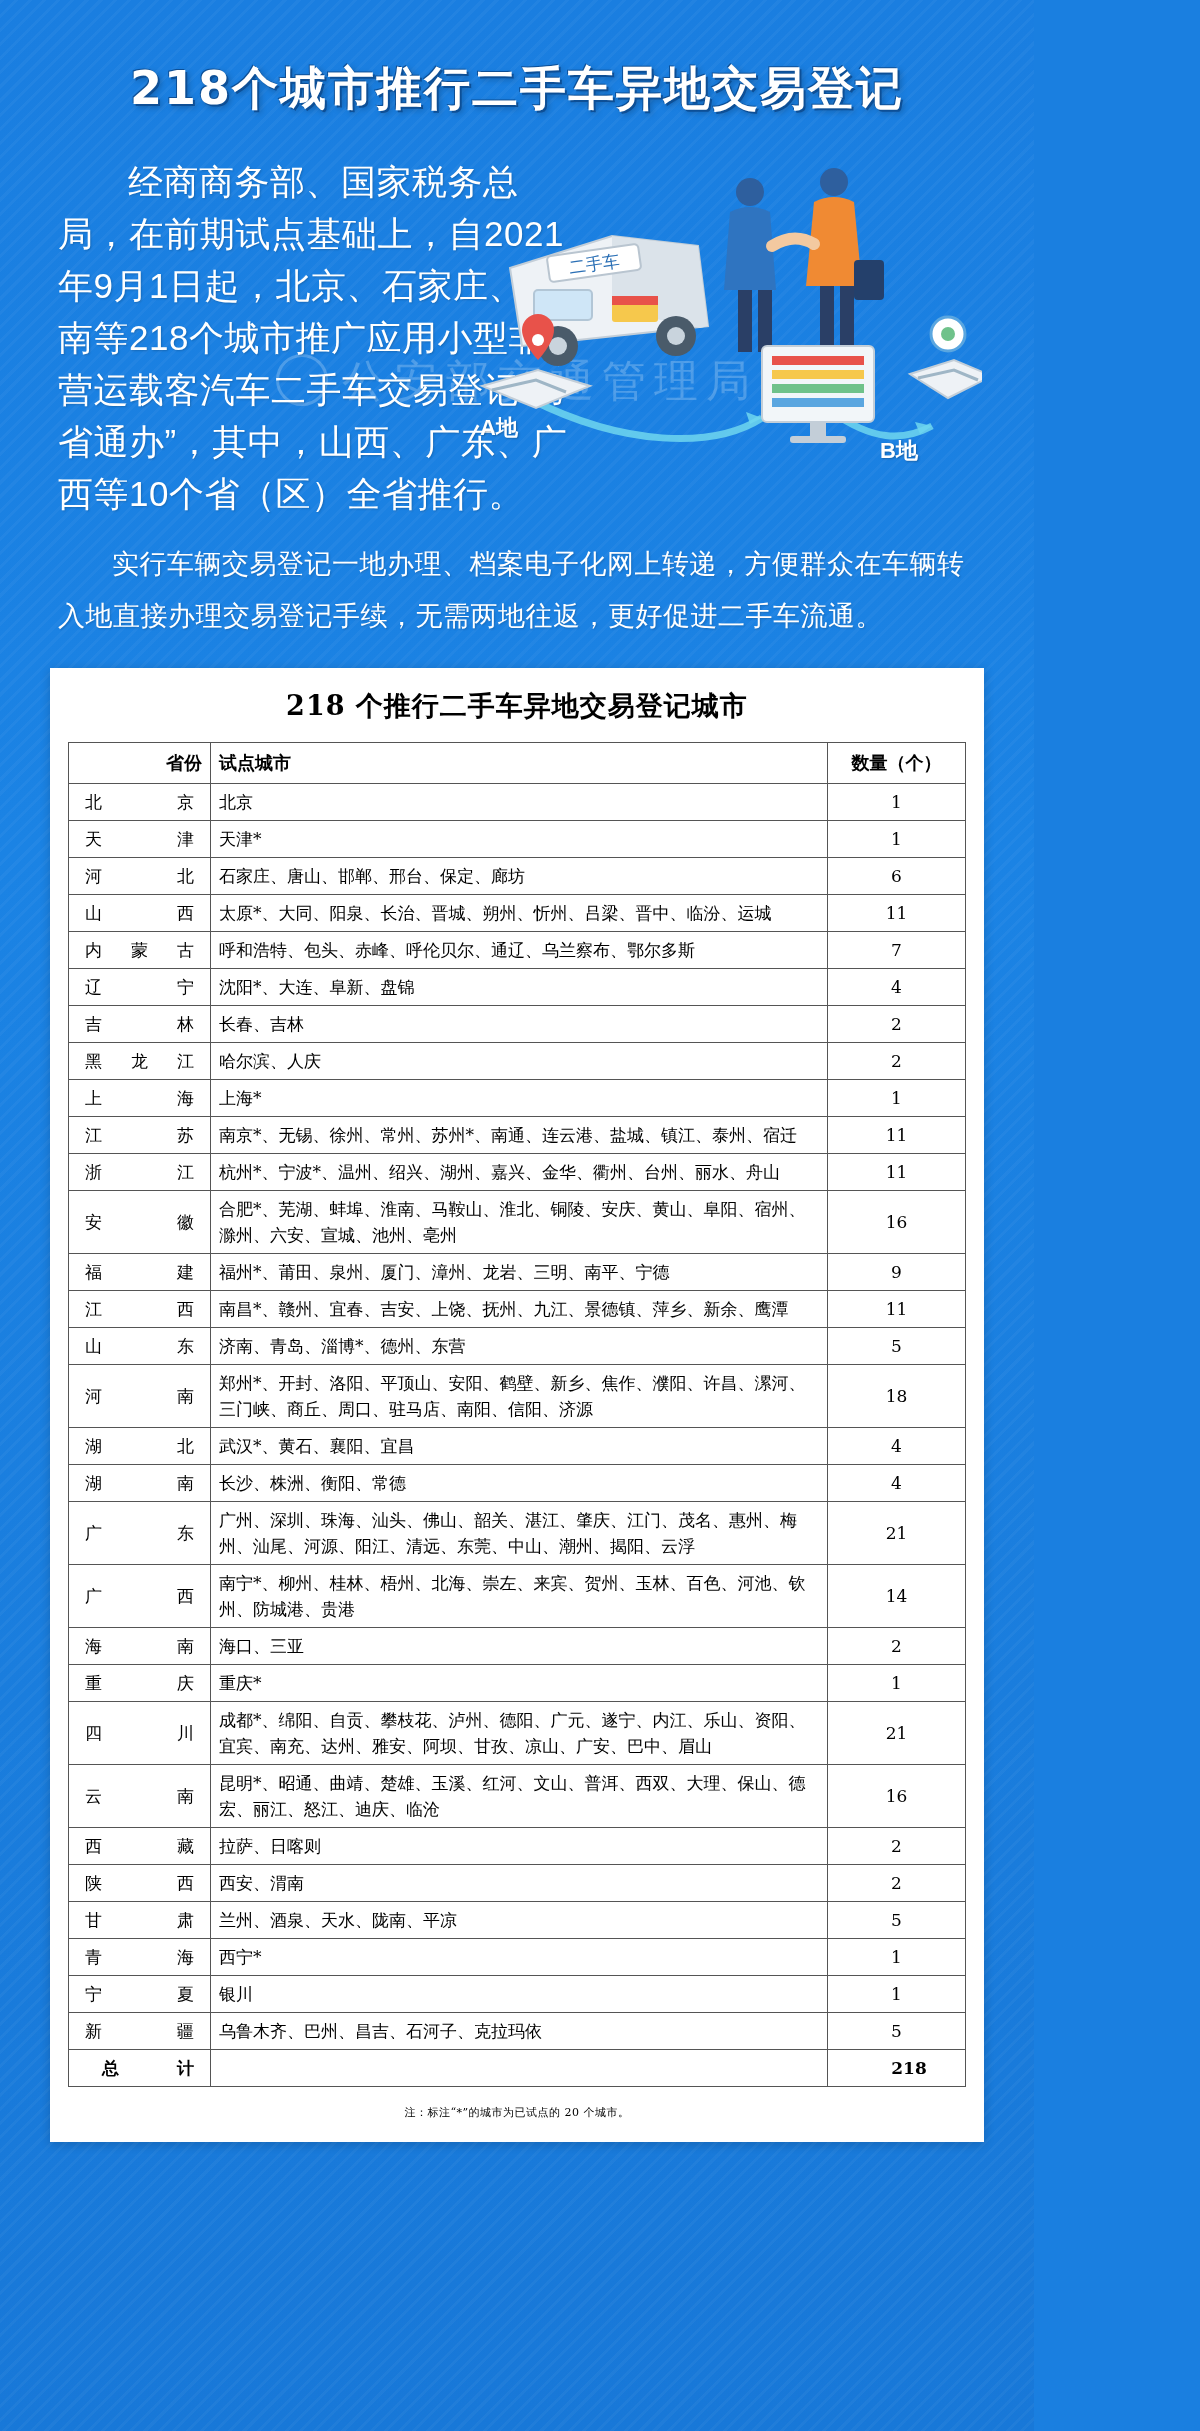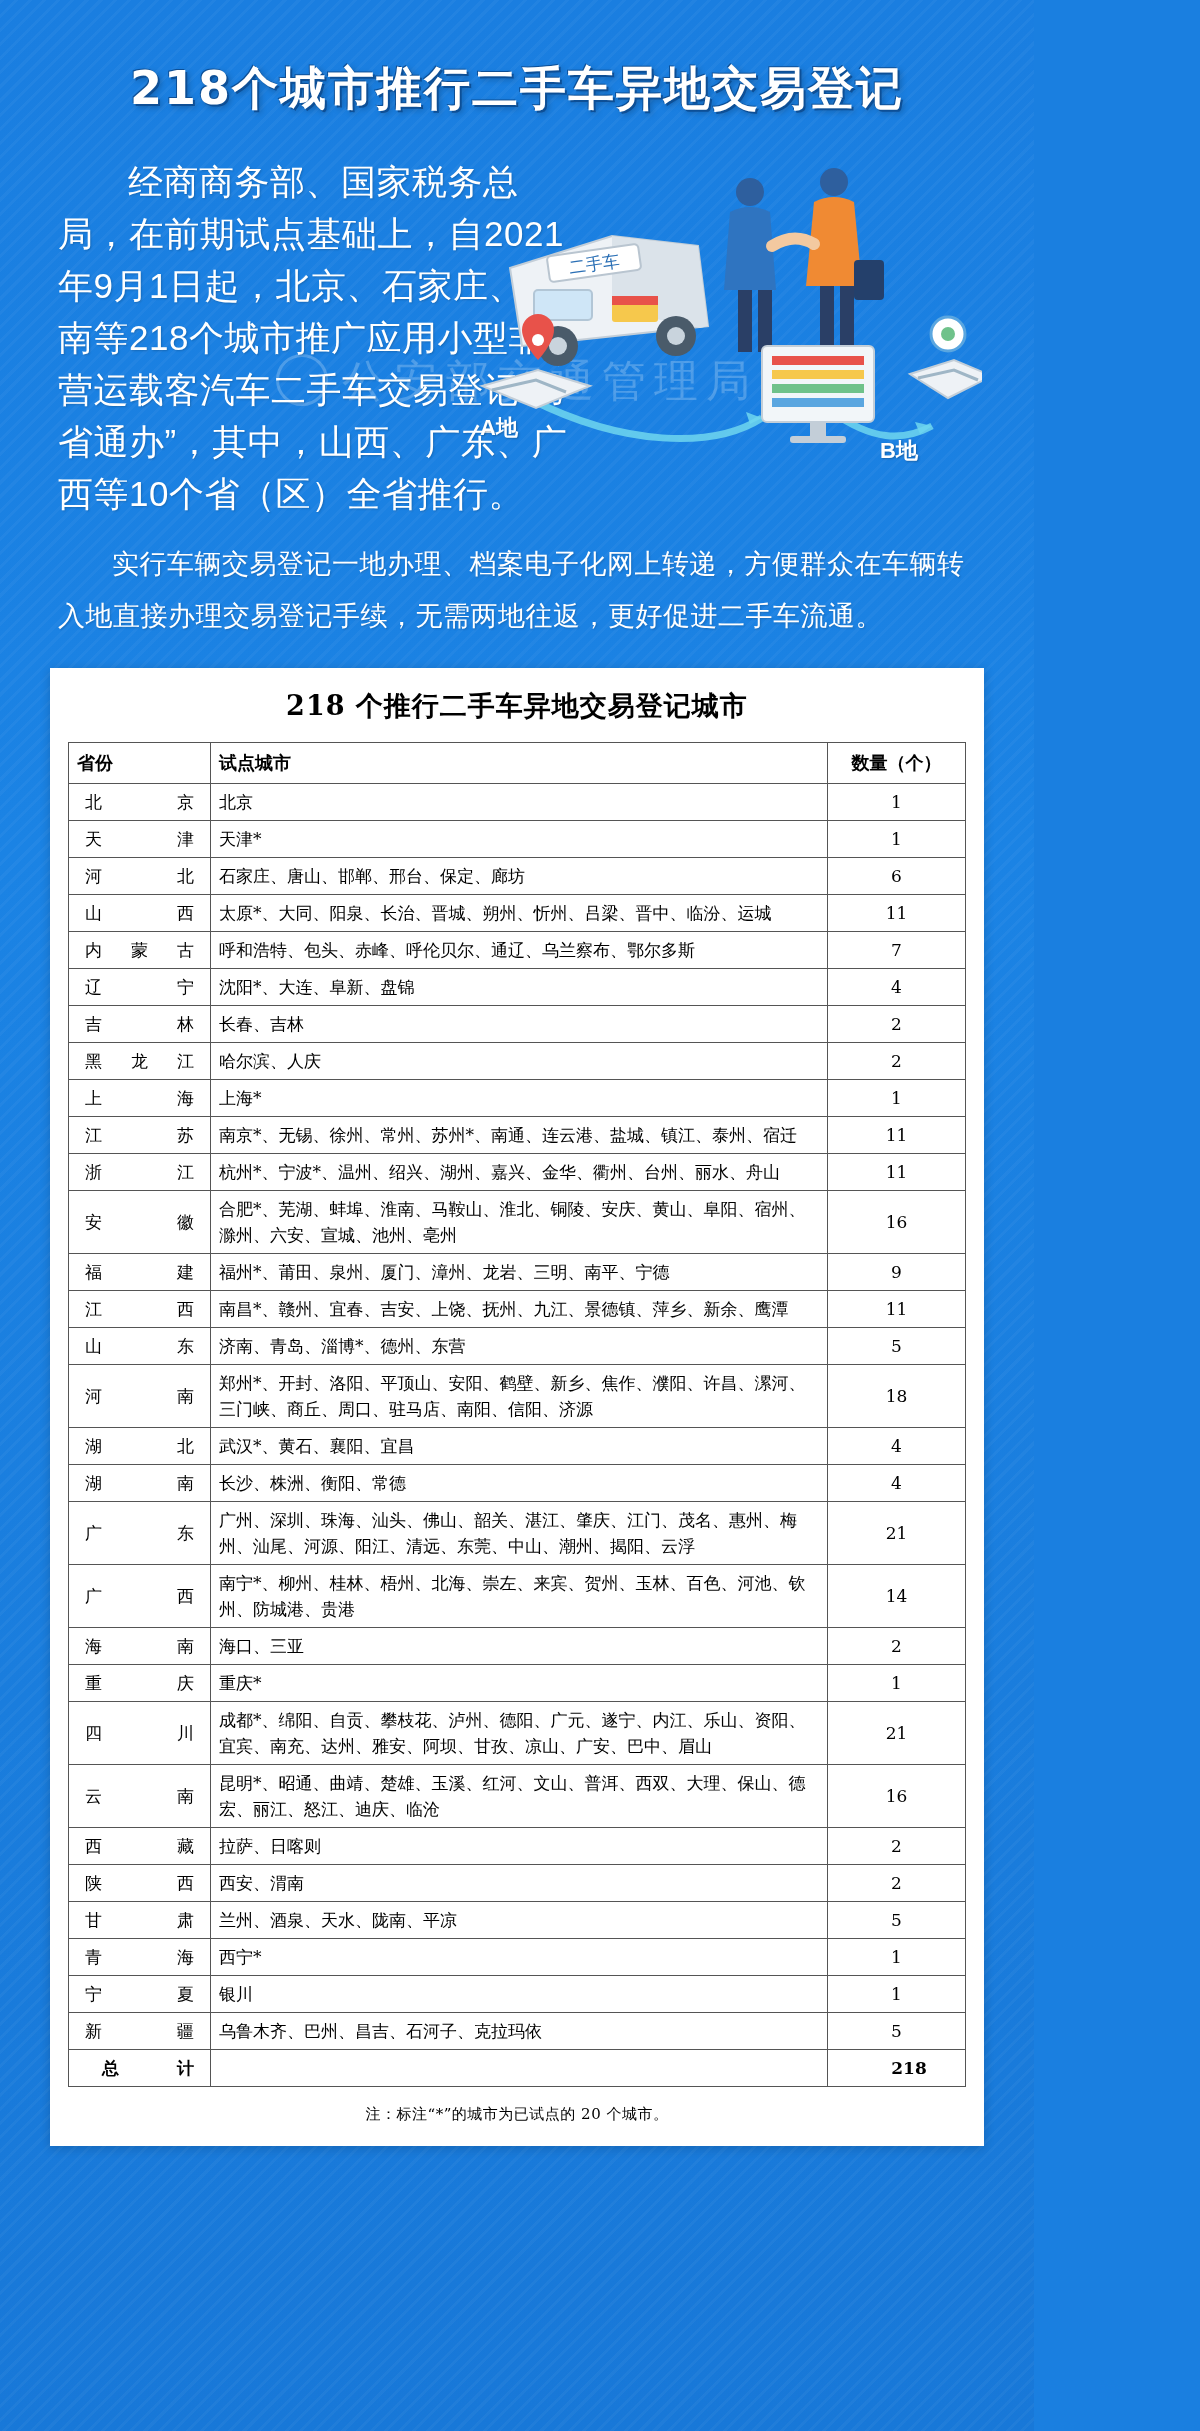--- a/index.html
+++ b/index.html
@@ -143,32 +143,32 @@
     color:#000;
     padding:5px 8px;
     line-height:26px;
   }
   th{
     font-weight:bold;
     text-align:center;
     font-size:18px;
     padding:7px 8px;
   }
-  .col-prov{width:92px;text-align:left;white-space:nowrap;}
+  .col-prov{width:92px;text-align:right;white-space:nowrap;}
   .col-count{width:96px;text-align:center;}
   .col-cities{text-align:left;}
   .prov-cell{
     text-align:justify;
     text-align-last:justify;
     padding-left:16px;padding-right:16px;
   }
   .total-row td{font-weight:bold;padding-left:33px;}
   .note{
     font-family:"DejaVu Serif","Liberation Serif",serif;
-    font-size:15px;
+    font-size:11px;
     color:#000;
     text-align:center;
     padding:10px 0 22px 0;
     letter-spacing:0.5px;
   }
   .bottom-space{height:34px;}
 </style>
 </head>
 <body>
 

